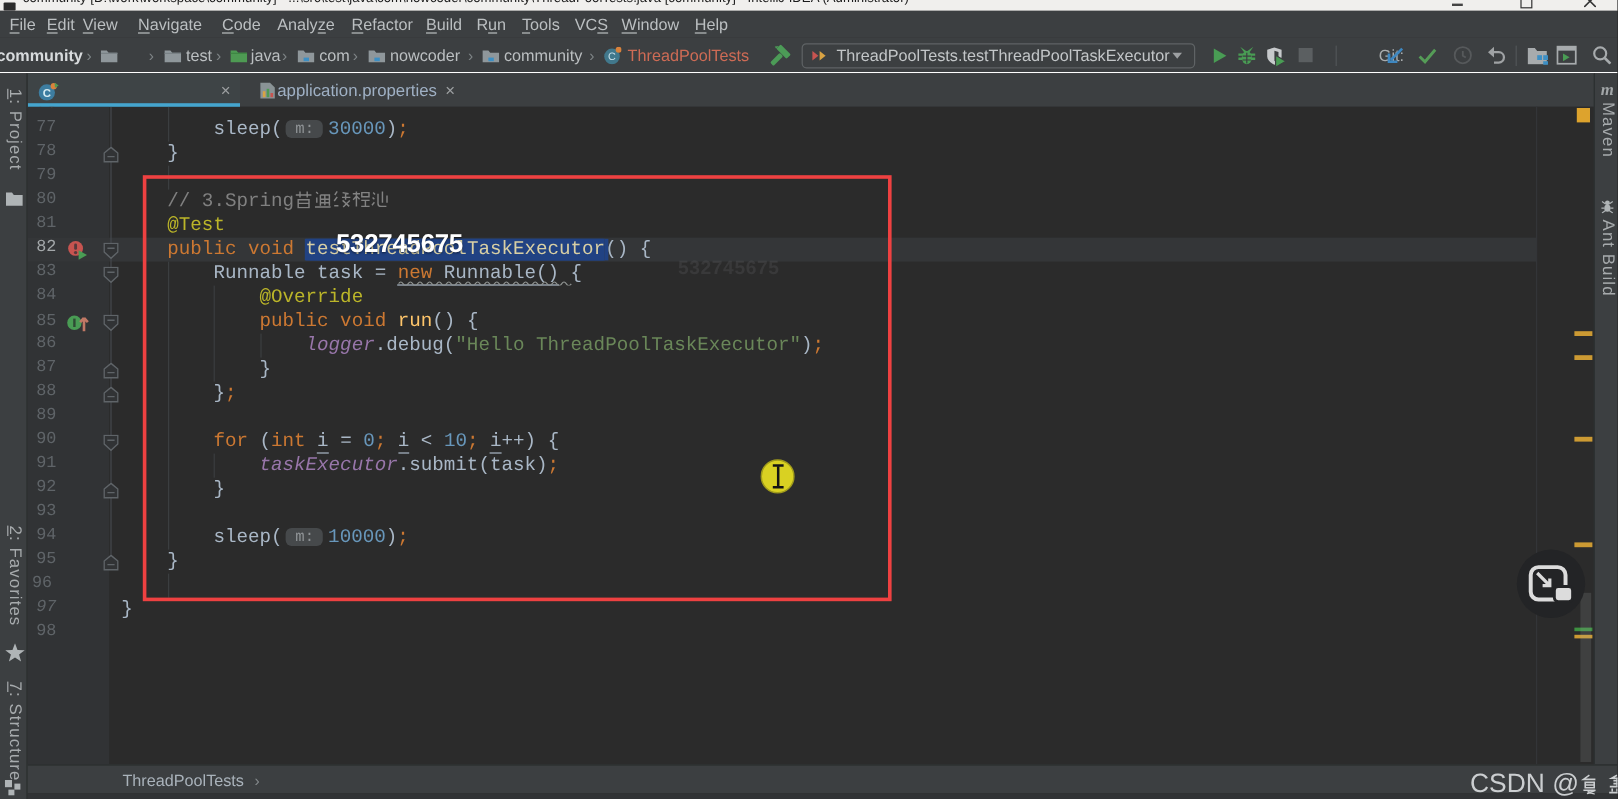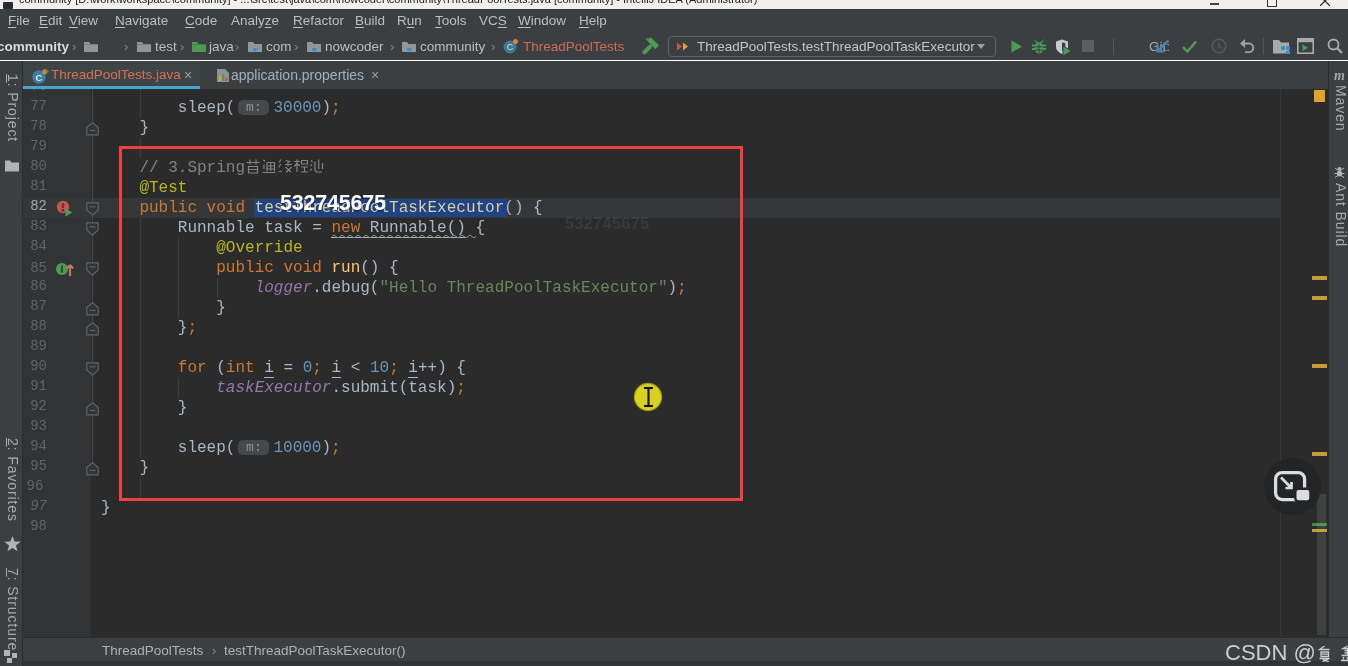--- a/index.html
+++ b/index.html
@@ -225,21 +225,20 @@
   <div class="vtext" style="left:19px;top:122px;">Ant Build</div>
 </div>
 <div class="abs" id="tabbar">
   <div class="abs" style="left:0px;top:0;width:177px;height:28px;background:#3E4446;"></div>
   <svg class="abs" style="left:9px;top:8px" width="17" height="15">
     <circle cx="7" cy="8" r="6.8" fill="#3D7DA0"></circle>
     <text x="7" y="11.5" font-size="9.5" fill="#D6EBF2" text-anchor="middle" font-family="Liberation Sans" font-weight="bold">C</text>
     <circle cx="12.8" cy="2.8" r="2.6" fill="#D9823C"></circle>
     <path d="M13.5 0 L17 2.2 L13.8 4.2 z" fill="#4E9A53"></path>
   </svg>
-  <span class="abs" style="left:28px;top:0;height:28px;line-height:28px;font-size:13.5px;color:#D4705A;">ThreadPoolTests.java</span>
   <span class="abs" style="left:161px;top:0;height:28px;line-height:28px;font-size:14px;color:#9DA0A2;">×</span>
   <div class="abs" style="left:0px;top:24.5px;width:177px;height:4.5px;background:#45A5CE;"></div>
   <svg class="abs" style="left:193px;top:7px" width="14" height="15">
     <path d="M1 1 h8 l4 4 v9 h-12 z" fill="#8A9396"></path>
     <rect x="3" y="8" width="2.2" height="5" fill="#D9A343"></rect>
       <rect x="6.2" y="6" width="2.2" height="7" fill="#4E9A53"></rect>
       <rect x="9.4" y="9.5" width="2.2" height="3.5" fill="#C75450"></rect>
   </svg>
   <span class="abs" style="left:208px;top:0;height:28px;line-height:28px;font-size:14px;color:#9FB0C4;">application.properties</span>
   <span class="abs" style="left:348px;top:0;height:28px;line-height:28px;font-size:14px;color:#9DA0A2;">×</span>
@@ -386,21 +385,20 @@
   <svg class="ed" style="left:1249px;top:381px" width="42" height="38">
     <rect x="3.6" y="2.6" width="29" height="27" rx="6.5" fill="none" stroke="#DCDCDC" stroke-width="3.3"></rect>
     <path d="M9 7.5 L19.5 18 M19.5 12 V18 H13.5" stroke="#DCDCDC" stroke-width="2.7" fill="none"></path>
     <rect x="23.3" y="18.8" width="15.2" height="12.6" rx="3.2" fill="#DCDCDC" stroke="#232426" stroke-width="2.4"></rect>
   </svg>
 </div>
 
 <div class="abs" id="botbar">
   <span class="abs" style="left:102px;top:0;height:24px;line-height:25px;font-size:13.5px;color:#A9B2BA;">ThreadPoolTests</span>
   <span class="abs" style="left:212px;top:0;height:24px;line-height:25px;font-size:13px;color:#83888B;">›</span>
-  <span class="abs" style="left:224px;top:0;height:24px;line-height:25px;font-size:13.5px;color:#A9B2BA;">testThreadPoolTaskExecutor()</span>
 </div>
 <div class="abs" id="botstrip"></div>
 <div class="abs" id="csdnmark" style="left:1225px;top:640px;height:18px;font-size:22px;color:#CBCED0;white-space:nowrap;">CSDN @<svg class="cjk" style="vertical-align:-2px" width="17" height="17">
       <g stroke="#CBCED0" stroke-width="1.3" fill="none">
         <path d="M8.5 1 l-5 3.5 h10 M5 7 h7.5 v4.5 h-7.5 z M5 9.2 h7.5 M3.5 13.5 h10 l-7 3 M7 14.5 l6 2.5"></path>
       </g>
     </svg> <svg class="cjk" style="vertical-align:-2px" width="17" height="17">
       <g stroke="#CBCED0" stroke-width="1.3" fill="none">
         <path d="M8.5 1 l-4.5 2.5 h9 M5.5 5.5 h6 M5.5 8 h6 M8.5 3.5 v6.5 M2.5 10.5 h12 M4.5 12 v2.5 M8.5 12 v2.5 M12.5 12 v2.5 M2 15.5 h13"></path>
       </g>

